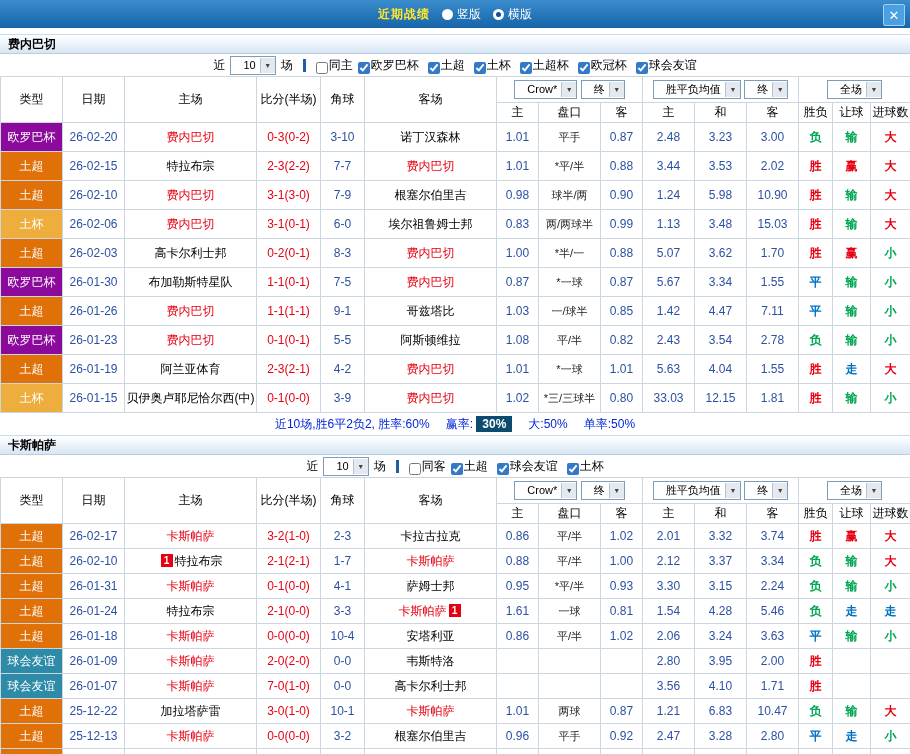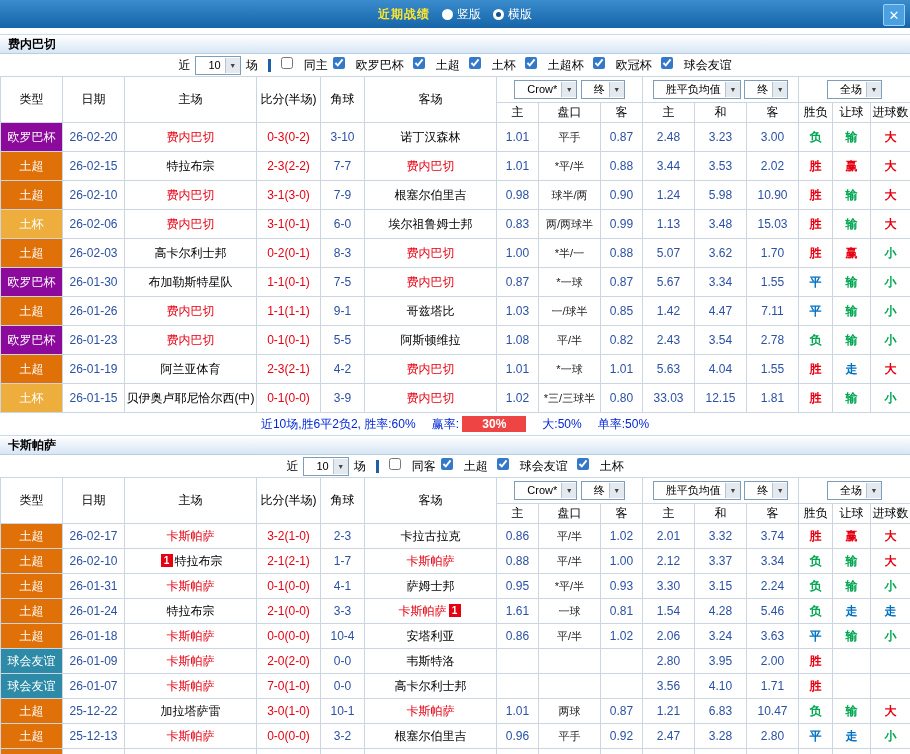--- a/index.html
+++ b/index.html
@@ -15,40 +15,40 @@
   .close{position:absolute;right:5px;top:4px;width:20px;height:20px;background:#4aa0e0;border:1px solid #9fd0f2;color:#fff;
          font-size:13px;font-weight:bold;display:flex;align-items:center;justify-content:center;cursor:pointer;border-radius:2px}
   .gap{height:6px}
   
   .team-bar{height:18px;display:flex;align-items:center;padding-left:8px;font-weight:bold;font-size:12px;
             background:linear-gradient(180deg,#ffffff,#d7e6f4);border-top:1px solid #c9dbee;border-bottom:1px solid #b9cee3}
   .filter-row{height:22px;display:flex;align-items:center;justify-content:center;gap:5px}
   .sel{display:inline-flex;align-items:center;border:1px solid #7f9db9;background:#fff;height:17px;padding-left:12px;font-size:11px;gap:4px;cursor:pointer;color:#000}
   .sel .arr{width:14px;height:15px;background:#e3e9ef;border-left:1px solid #b5c3d2;font-size:7px;display:inline-flex;align-items:center;justify-content:center;color:#444}
   .divider{width:3px;height:13px;background:#1e5fa8;margin:0 5px}
-  .chk{display:inline-flex;align-items:flex-start;gap:11px;cursor:pointer}
+  .chk{display:inline-flex;align-items:flex-end;gap:1px;cursor:pointer}
   .chk input{width:12px;height:12px;margin:0;accent-color:#3478c8}
   .chk-list{display:inline-flex;align-items:center;gap:9px}
   
   table.grid{width:910px;border-collapse:collapse;table-layout:fixed}
   .grid th,.grid td{border:1px solid #ccd6e2;text-align:center;overflow:hidden;white-space:nowrap;padding:0;font-weight:normal;font-size:12px}
   .grid thead tr.r1 th{height:25px}
   .grid thead tr.r2 th{height:19px}
   .sec1 tbody td{height:28px}
   .sec2 tbody td{height:24px}
   td.lg{color:#fff}
   td.dt,td.corner,td.odd{color:#2b51a3}
   td.team .hl{color:#e60012}
   td.score{color:#e60012}
   td.line{color:#222;font-size:11px}
   td.res{font-weight:bold}
   .win{color:#e60012}.draw{color:#0070c0}.lose{color:#00a651}
   .badge{display:inline-block;background:#e60012;color:#fff;font-size:10px;line-height:13px;min-width:10px;padding:0 1px;margin:0 2px;font-weight:bold;vertical-align:1px}
   .summary{height:22px;display:flex;align-items:center;justify-content:center;gap:16px;color:#0026d8;font-size:12px}
-  .chip{background:#ef4444;color:#fff;padding:1px 20px;font-weight:bold}
+  .chip{background:#0c4a6e;color:#fff;padding:1px 6px;font-weight:bold}
 </style>
 </head>
 <body>
 
 <div class="titlebar">
   <div class="title-wrap">
     <span class="panel-title">近期战绩</span>
     <span class="radio">
       <span class="rc"></span>
       <span>竖版</span>

